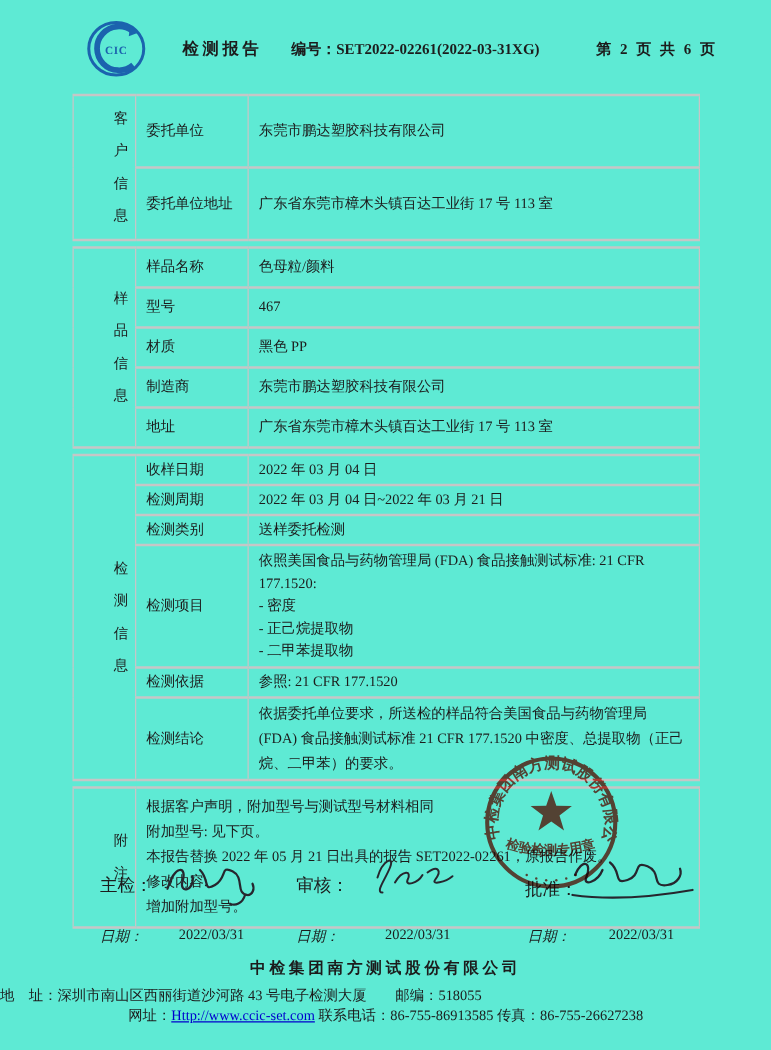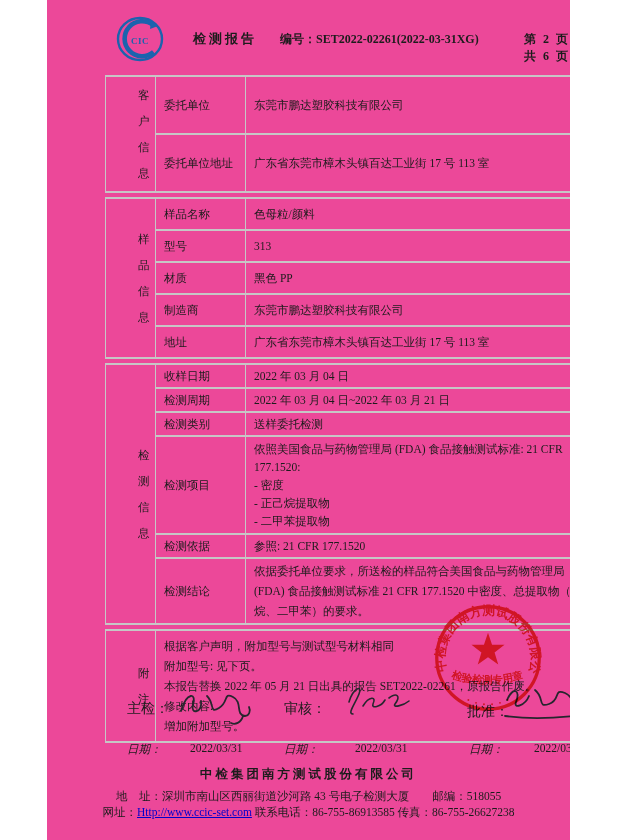--- a/index.html
+++ b/index.html
@@ -1,17 +1,17 @@
 <!DOCTYPE html>
 <html><head>
 <meta charset="utf-8">
 <style>
   html,body{margin:0;padding:0;background:#ffffff;}
   .page{
-    position:relative;width:523px;height:840px;background:#ec4899;
+    position:relative;width:617px;height:840px;background:#5eead4;
     font-family:"Liberation Serif","DejaVu Serif",serif;color:#1c1c1c;
     overflow:hidden;margin:0 auto;
   }
   
   .hdr-logo{position:absolute;left:62px;top:15px;width:62px;height:48px;}
   .hdr-title{position:absolute;left:146px;top:30px;font-size:13px;font-weight:bold;letter-spacing:3px;}
   .hdr-no{position:absolute;left:233px;top:31px;font-size:12px;font-weight:bold;}
   .hdr-page{position:absolute;left:477px;top:31px;font-size:12px;font-weight:bold;letter-spacing:2px;}
   
   .tables{position:absolute;left:58px;top:75px;width:502px;}
@@ -32,21 +32,21 @@
   .sig-label{position:absolute;font-size:14px;}
   .sig-svg{position:absolute;}
   .date-label{position:absolute;font-size:11.5px;font-style:italic;}
   .date-val{position:absolute;font-size:11.5px;}
   
   .stamp{position:absolute;left:383px;top:600px;width:116px;height:116px;
          mix-blend-mode:multiply;opacity:.92;z-index:5;}
   
   .f-company{position:absolute;left:0;top:766px;width:100%;text-align:center;
              font-weight:bold;font-size:12.5px;letter-spacing:3px;}
-  .f-addr{position:absolute;left:0;top:789px;width:100%;text-align:center;font-size:11.5px;}
+  .f-addr{position:absolute;left:0;top:789px;width:100%;text-align:left;font-size:11.5px;}
   .f-web{position:absolute;left:0;top:805px;width:100%;text-align:center;font-size:11.5px;}
   .f-link{color:#0000cc;}
 </style>
 </head>
 <body>
 
 <div class="page">
 
   <svg class="hdr-logo" viewBox="0 0 60 48">
     <ellipse cx="30" cy="24" rx="22" ry="21" fill="none" stroke="#1b63ae" stroke-width="2.4"></ellipse>
@@ -88,21 +88,21 @@
         </colgroup>
       <tbody>
           <tr>
         <td class="sec" rowspan="5">样品
 信息</td>
         <td class="lbl">样品名称</td>
         <td class="val">色母粒/颜料</td>
       </tr>
       <tr>
         <td class="lbl">型号</td>
-        <td class="val">313</td>
+        <td class="val">467</td>
       </tr>
       <tr>
         <td class="lbl">材质</td>
         <td class="val">黑色 PP</td>
       </tr>
       <tr>
         <td class="lbl">制造商</td>
         <td class="val">东莞市鹏达塑胶科技有限公司</td>
       </tr>
       <tr>

